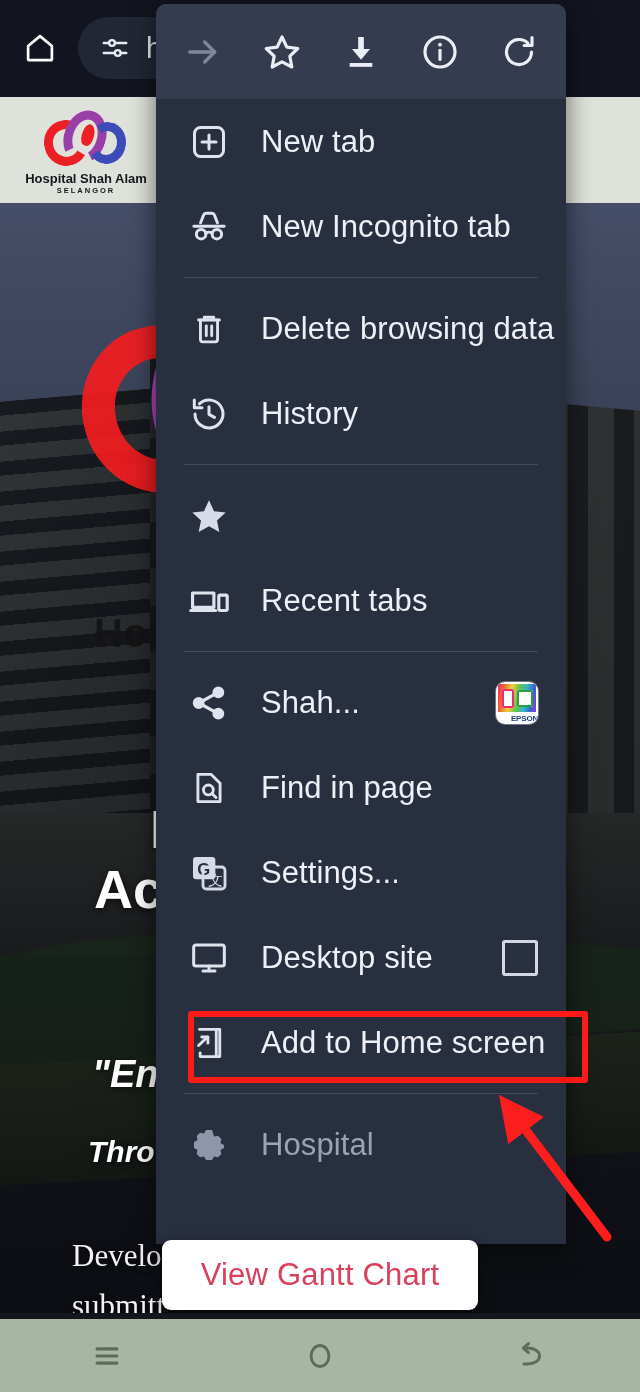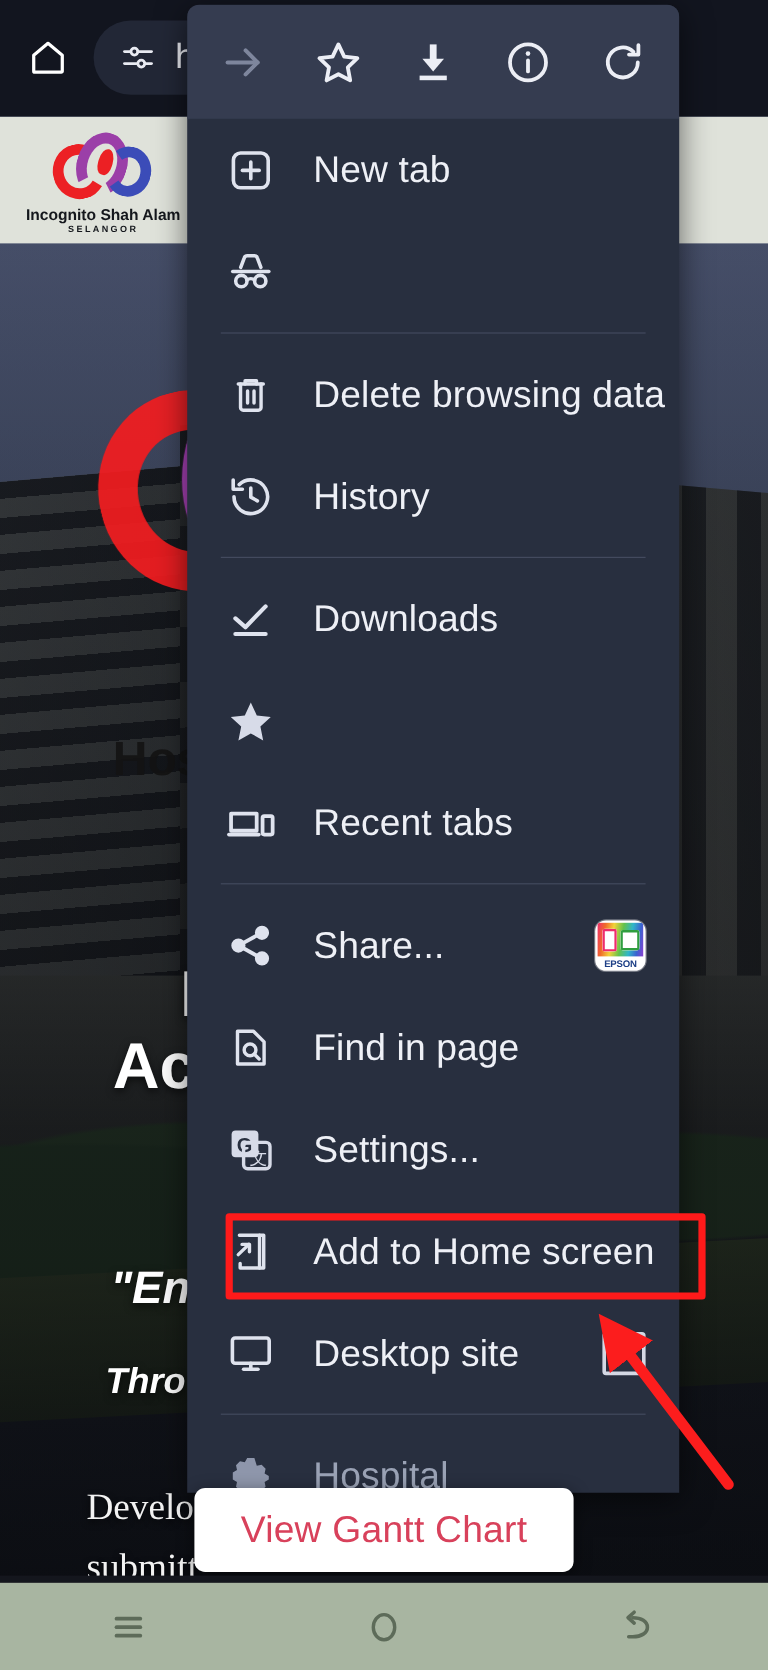--- a/index.html
+++ b/index.html
@@ -271,21 +271,21 @@
   .epson-icon .ph {
     position: absolute; left: 6px; top: 7px; width: 12px; height: 19px;
     background: #fff; border-radius: 2px; box-shadow: inset 0 0 0 2px #ee2b6c;
   }
   .epson-icon .pr {
     position: absolute; right: 5px; top: 8px; width: 16px; height: 17px;
     background: #fff; border-radius: 2px; box-shadow: inset 0 0 0 2px #2f9e3f;
   }
   .epson-icon .lbl {
     position: absolute; left: 0; right: 0; bottom: 1px;
-    text-align: center; font-size: 8px; font-weight: bold; color: #1d3f86;
+    text-align: right; font-size: 8px; font-weight: bold; color: #1d3f86;
     font-family: "Liberation Sans", sans-serif; letter-spacing: -.2px;
   }
   .desk-checkbox {
     width: 36px; height: 36px;
     border: 3px solid #d4d8e4; border-radius: 3px;
     background: transparent;
   }
 
   
   #highlight-box {
@@ -325,21 +325,21 @@
   <div id="page">
 
     <div id="site-header">
       <div id="site-logo-wrap">
         <div class="logo-mark">
           <div class="ring r-red"></div>
           <div class="ring r-purple"></div>
           <div class="ring r-blue"></div>
           <div class="flame"></div>
         </div>
-        <div id="site-logo-name">Incognito Shah Alam</div>
+        <div id="site-logo-name">Hospital Shah Alam</div>
         <div id="site-logo-sub">SELANGOR</div>
       </div>
     </div>
 
     <div id="hero">
       <div class="bld-a"></div>
       <div class="bld-b"></div>
       <div class="bld-c"></div>
       <div class="podium"></div>
       <div class="trees"></div>
@@ -441,20 +441,21 @@
       <div class="menu-item">
         <span class="mi-icon">
           <svg width="42" height="42" viewBox="0 0 24 24" fill="none" stroke="#dfe3ee" stroke-width="1.7" stroke-linecap="round" stroke-linejoin="round">
             <path d="M7.2 9.6 8.9 5.1a1.5 1.5 0 0 1 1.5-1h3.2a1.5 1.5 0 0 1 1.5 1l1.7 4.5"></path>
             <line x1="3.4" y1="11.6" x2="20.6" y2="11.6"></line>
             <circle cx="7.5" cy="16.1" r="2.7"></circle>
             <circle cx="16.5" cy="16.1" r="2.7"></circle>
             <path d="M10.2 15.6c1-0.8 2.6-0.8 3.6 0"></path>
           </svg>
         </span>
+        <span class="mi-label">New Incognito tab</span>
       </div>
 
       <div class="divider"></div>
 
       <div class="menu-item">
         <span class="mi-icon">
           <svg width="38" height="38" viewBox="0 0 24 24" fill="none" stroke="#dfe3ee" stroke-width="1.8" stroke-linecap="round" stroke-linejoin="round">
             <path d="M5.4 6.3h13.2"></path>
             <path d="M9 6.3V4.6h6v1.7"></path>
             <path d="M6.6 6.3v12.4a1.4 1.4 0 0 0 1.4 1.4h8a1.4 1.4 0 0 0 1.4-1.4V6.3"></path>
@@ -471,29 +472,20 @@
             <path d="M3.6 12a8.4 8.4 0 1 0 2.6-6.1"></path>
             <polyline points="3.2,3.6 3.2,8.2 7.8,8.2"></polyline>
             <polyline points="12,7.6 12,12.2 15.3,14"></polyline>
           </svg>
         </span>
         <span class="mi-label">History</span>
       </div>
 
       <div class="divider"></div>
 
-      <div class="menu-item">
-        <span class="mi-icon">
-          <svg width="40" height="40" viewBox="0 0 24 24" fill="none" stroke="#dfe3ee" stroke-width="2.1" stroke-linecap="round" stroke-linejoin="round">
-            <polyline points="4.3,11.6 9.3,16 19.4,5.6"></polyline>
-            <line x1="4.3" y1="19.4" x2="19.4" y2="19.4"></line>
-          </svg>
-        </span>
-        <span class="mi-label">Downloads</span>
-      </div>
 
       <div class="menu-item">
         <span class="mi-icon">
           <svg width="40" height="40" viewBox="0 0 24 24" fill="#d7dbe8">
             <polygon points="12,2.6 15,9.1 22,9.9 16.8,14.7 18.2,21.6 12,18.1 5.8,21.6 7.2,14.7 2,9.9 9,9.1"></polygon>
           </svg>
         </span>
       </div>
 
       <div class="menu-item">
@@ -512,21 +504,21 @@
       <div class="menu-item">
         <span class="mi-icon">
           <svg width="40" height="40" viewBox="0 0 24 24" fill="none" stroke="#dfe3ee" stroke-width="1.9">
             <circle cx="17.6" cy="5.6" r="2.6" fill="#dfe3ee"></circle>
             <circle cx="5.8" cy="12" r="2.6" fill="#dfe3ee"></circle>
             <circle cx="17.6" cy="18.4" r="2.6" fill="#dfe3ee"></circle>
             <line x1="8.1" y1="10.8" x2="15.3" y2="6.8"></line>
             <line x1="8.1" y1="13.2" x2="15.3" y2="17.2"></line>
           </svg>
         </span>
-        <span class="mi-label">Share...</span>
+        <span class="mi-label">Shah...</span>
         <span class="mi-trailing">
           <span class="epson-icon">
             <span class="rain"></span>
             <span class="ph"></span>
             <span class="pr"></span>
             <span class="lbl">EPSON</span>
           </span>
         </span>
       </div>
 
@@ -548,42 +540,42 @@
             <text x="5" y="13" font-family="Liberation Sans, sans-serif" font-size="10" font-weight="bold" fill="#282f3f">G</text>
             <rect x="8.4" y="8.4" width="13.2" height="13.2" rx="2" fill="none" stroke="#d7dbe8" stroke-width="1.7"></rect>
             <text x="11.4" y="19" font-family="Liberation Sans, sans-serif" font-size="9" fill="#d7dbe8">文</text>
           </svg>
         </span>
         <span class="mi-label">Settings...</span>
       </div>
 
       <div class="menu-item">
         <span class="mi-icon">
+          <svg width="40" height="40" viewBox="0 0 24 24" fill="none" stroke="#dfe3ee" stroke-width="1.8" stroke-linejoin="round">
+            <rect x="2.8" y="4.2" width="18.4" height="12.6" rx="1.4"></rect>
+            <line x1="12" y1="16.8" x2="12" y2="19.6" stroke-linecap="round"></line>
+            <line x1="8.4" y1="19.8" x2="15.6" y2="19.8" stroke-linecap="round"></line>
+          </svg>
+        </span>
+        <span class="mi-label">Desktop site</span>
+        <span class="mi-trailing">
+          <span class="desk-checkbox"></span>
+        </span>
+      </div>
+
+      <div class="menu-item">
+        <span class="mi-icon">
           <svg width="38" height="38" viewBox="0 0 24 24" fill="none" stroke="#dfe3ee" stroke-width="1.8" stroke-linecap="round" stroke-linejoin="round">
             <path d="M16.6 3.4h2.2v17.2H6.4v-2.4"></path>
             <path d="M6 3.4h10.6v17.2"></path>
             <path d="M5.4 13.6 11 8.2"></path>
             <polyline points="7.4,8.2 11.3,8.2 11.3,12.1"></polyline>
           </svg>
         </span>
         <span class="mi-label">Add to Home screen</span>
-      </div>
-
-      <div class="menu-item">
-        <span class="mi-icon">
-          <svg width="40" height="40" viewBox="0 0 24 24" fill="none" stroke="#dfe3ee" stroke-width="1.8" stroke-linejoin="round">
-            <rect x="2.8" y="4.2" width="18.4" height="12.6" rx="1.4"></rect>
-            <line x1="12" y1="16.8" x2="12" y2="19.6" stroke-linecap="round"></line>
-            <line x1="8.4" y1="19.8" x2="15.6" y2="19.8" stroke-linecap="round"></line>
-          </svg>
-        </span>
-        <span class="mi-label">Desktop site</span>
-        <span class="mi-trailing">
-          <span class="desk-checkbox"></span>
-        </span>
       </div>
 
       <div class="divider"></div>
 
       <div class="menu-item dim">
         <span class="mi-icon">
           <svg width="40" height="40" viewBox="0 0 24 24" fill="#8e96ab">
             <path d="M12 8.2a3.8 3.8 0 1 0 0 7.6 3.8 3.8 0 0 0 0-7.6zm9 3.8-2.1-1.2.5-2.4-2-2-2.4.5L13.8 3h-3.6L9 5.1 6.6 4.6l-2 2 .5 2.4L3 10.2v3.6l2.1 1.2-.5 2.4 2 2 2.4-.5 1.2 2.1h3.6l1.2-2.1 2.4.5 2-2-.5-2.4L21 13.8z"></path>
           </svg>
         </span>

